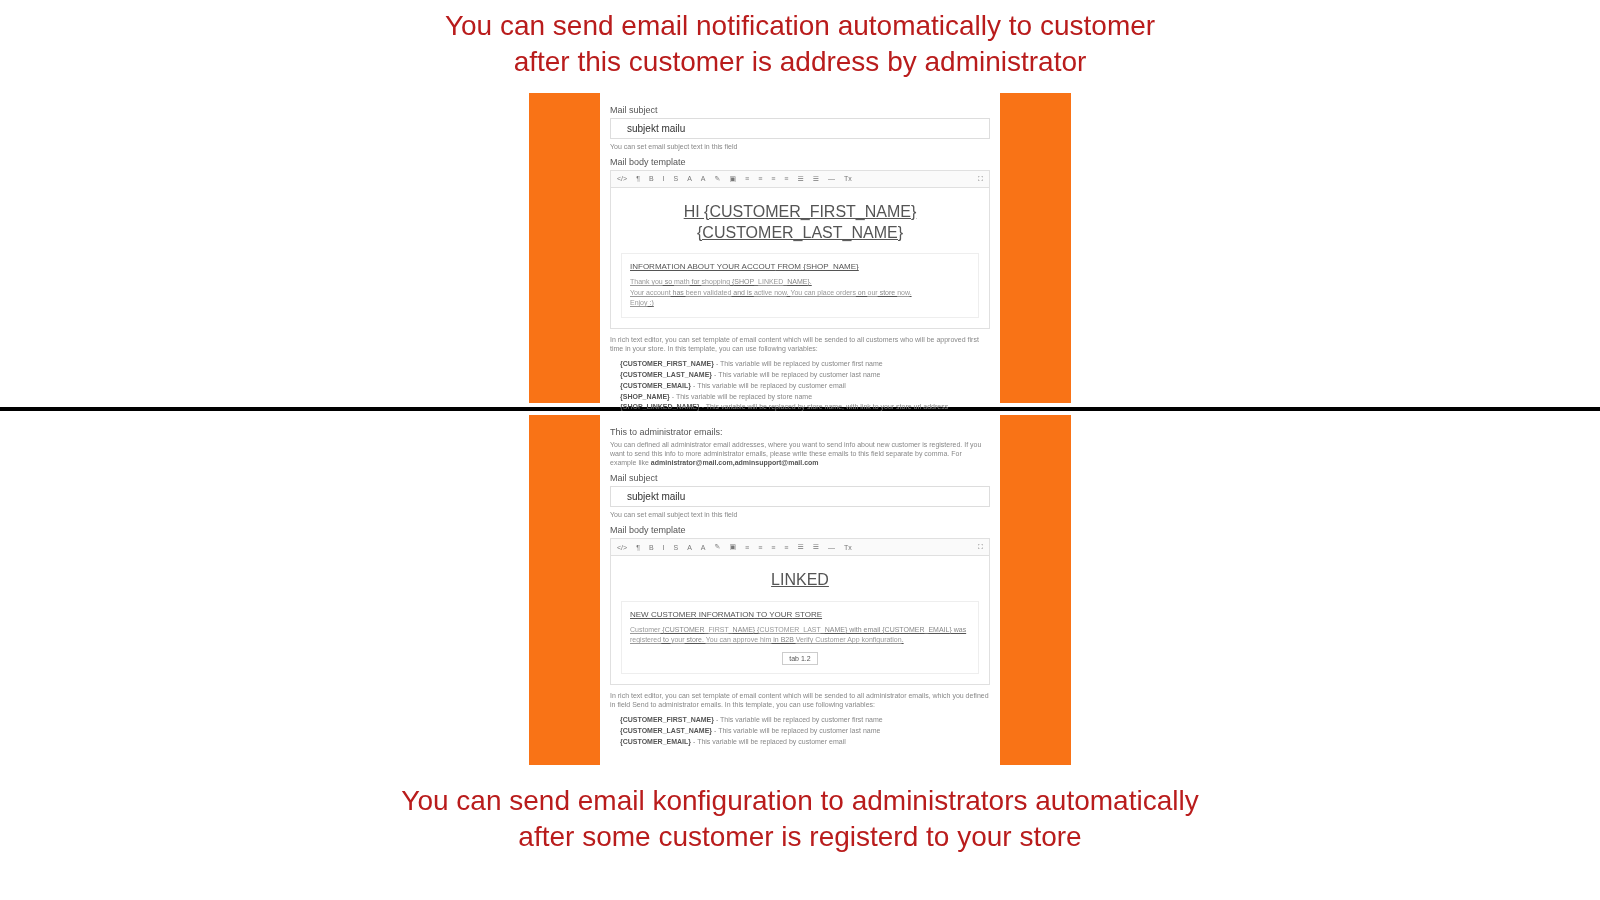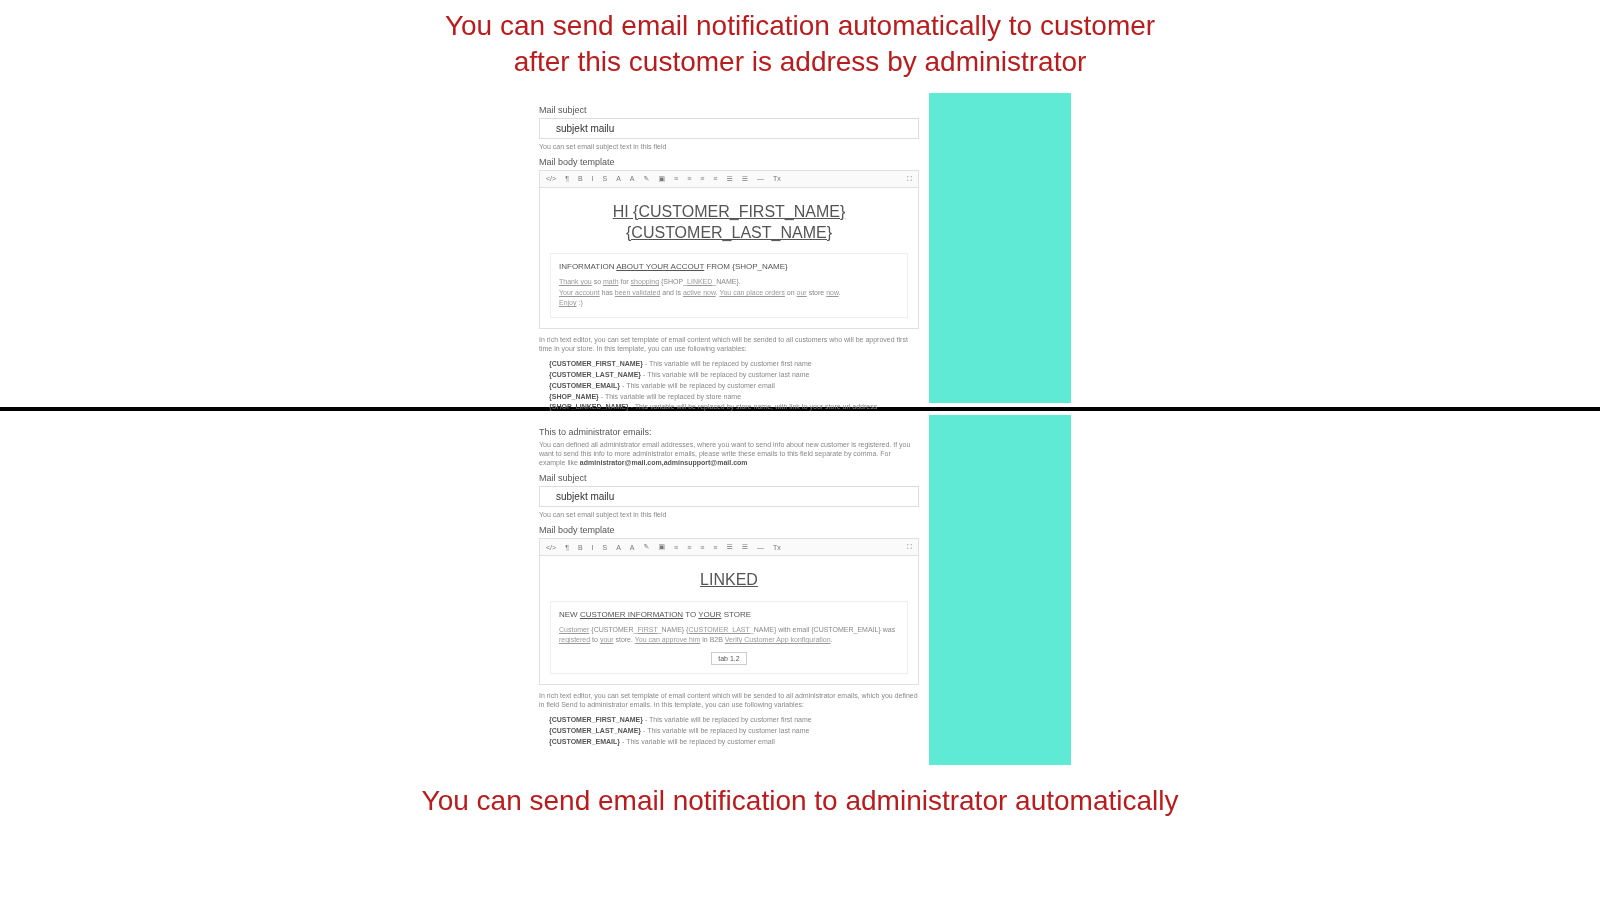--- a/index.html
+++ b/index.html
@@ -1,30 +1,30 @@
 <!DOCTYPE html>
 <html><head>
 <meta charset="utf-8">
 <style>
   body { margin: 0; font-family: Arial, sans-serif; background: #fff; width: 1600px; }
   .caption { text-align: center; color: #b91c1c; font-size: 28px; line-height: 1.3; padding: 8px 0 12px 0; }
   .caption.bottom { padding-top: 18px; padding-bottom: 20px; }
   .panel-wrap { display: flex; justify-content: center; position: relative; }
-  .panel-bg { background: #5eead4; width: 542px; display: flex; padding: 0; }
+  .panel-bg { background: #f97316; width: 542px; display: flex; justify-content: center; padding: 0; }
   .panel { background: #fff; width: 380px; padding: 8px 10px; font-size: 8px; color: #555; }
   .label { font-size: 9px; color: #555; margin: 4px 0 3px 0; }
   .input { border: 1px solid #ddd; padding: 4px 16px; font-size: 10px; color: #333; background: #fff; }
   .help { font-size: 7px; color: #888; margin: 3px 0 6px 0; line-height: 1.3; }
   .help b { color: #555; }
   .toolbar { border: 1px solid #e0e0e0; display: flex; align-items: center; padding: 3px 4px; gap: 5px; font-size: 7px; color: #777; background: #fafafa; }
   .toolbar span { cursor: pointer; padding: 1px 2px; }
   .toolbar .spacer { flex: 1; }
   .editor { border: 1px solid #e0e0e0; border-top: none; padding: 14px 10px 10px 10px; background: #fff; min-height: 100px; }
   .editor h2 { text-align: center; font-weight: normal; font-size: 16px; color: #555; margin: 0 0 10px 0; line-height: 1.3; text-decoration: underline; }
-  .editor .box { border: 1px solid #eee; padding: 8px; margin-top: 6px; }
+  .editor .box { border: 1px solid #eee; padding: 8px; margin-top: 6px; text-decoration: underline; }
   .editor .box-title { font-size: 8px; color: #555; margin-bottom: 6px; }
   .editor .box-title u { text-decoration: underline; }
   .editor .box-body { font-size: 7px; color: #888; line-height: 1.5; }
   .editor .box-body .u { text-decoration: underline; color: #999; }
   .vars { margin: 6px 0 0 10px; font-size: 7px; color: #888; line-height: 1.4; }
   .vars div { margin-bottom: 1px; }
   .vars b { color: #555; }
   .divider { height: 4px; background: #000; width: 100%; margin: 4px 0; }
   .tab-btn { display: inline-block; border: 1px solid #ccc; font-size: 7px; padding: 2px 6px; color: #555; margin-top: 6px; }
 </style>
@@ -146,14 +146,15 @@
           <div><b>{CUSTOMER_FIRST_NAME}</b> - This variable will be replaced by customer first name</div>
           <div><b>{CUSTOMER_LAST_NAME}</b> - This variable will be replaced by customer last name</div>
           <div><b>{CUSTOMER_EMAIL}</b> - This variable will be replaced by customer email</div>
         </div>
     </div>
   </div>
 
 </div>
 
 <div class="caption bottom">
-  <span>You can send email notification to administrator automatically</span><br>
+  <span>You can send email konfiguration to administrators automatically</span><br>
+  <span>after some customer is registerd to your store</span>
 </div>
 
 </body></html>

